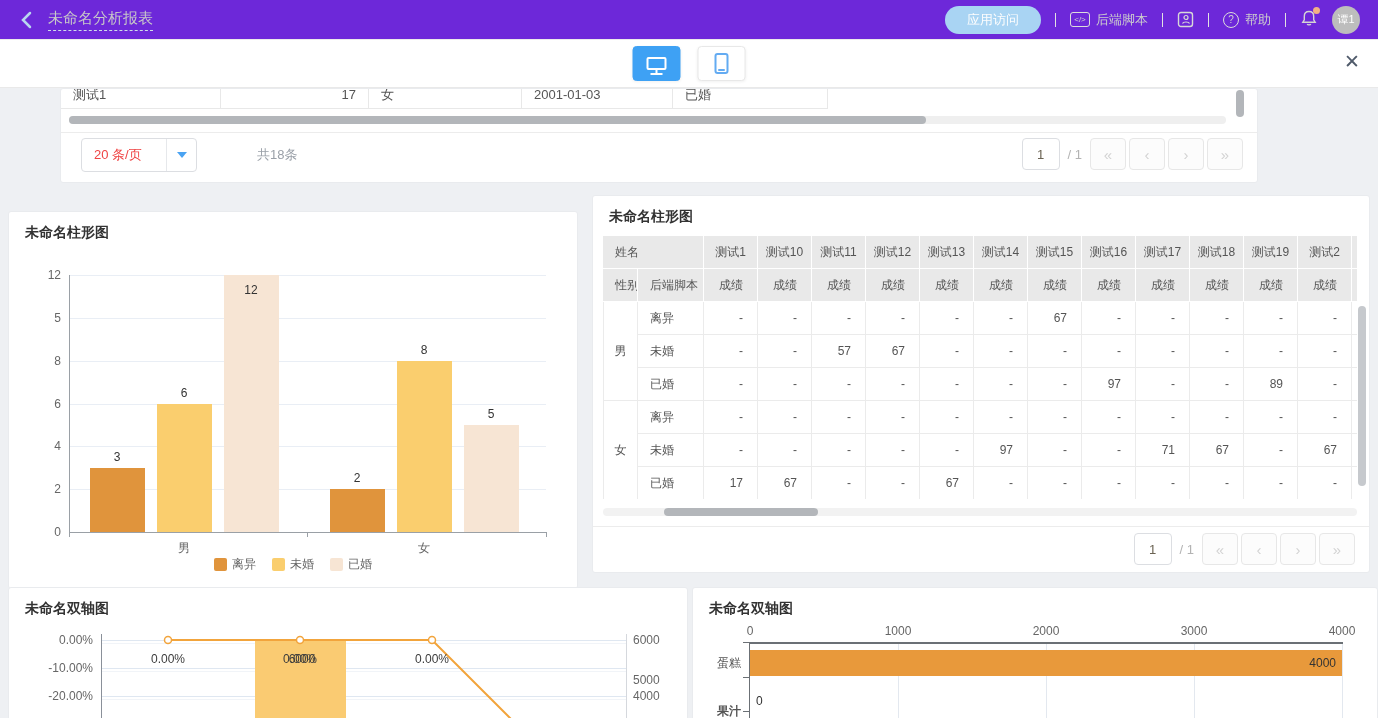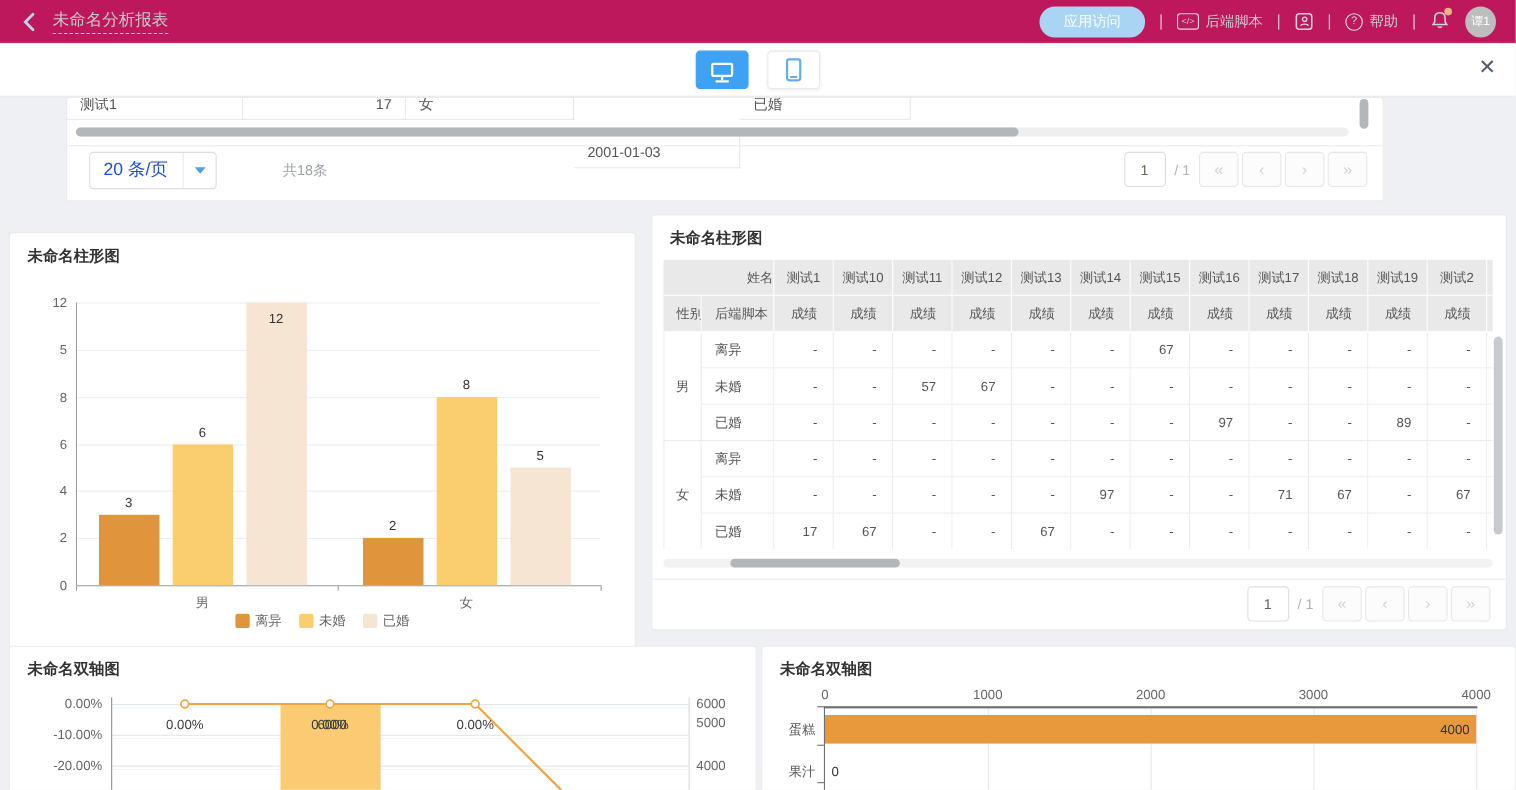--- a/index.html
+++ b/index.html
@@ -1,19 +1,19 @@
 <!DOCTYPE html>
 <html><head>
 <meta charset="utf-8">
 <style>
   *{margin:0;padding:0;box-sizing:border-box;font-family:"Liberation Sans","DejaVu Sans",sans-serif;}
   html,body{width:1378px;height:718px;overflow:hidden;background:#eef0f3;position:relative;}
 
   
-  .app-header{position:absolute;left:0;top:0;width:1378px;height:40px;background:#be185d;
+  .app-header{position:absolute;left:0;top:0;width:1378px;height:40px;background:#6d28d9;
     display:flex;align-items:center;justify-content:space-between;padding:0 18px 0 20px;border-bottom:1px solid #ebebeb;}
   .hdr-left{display:flex;align-items:center;gap:16px;}
   .back-btn{background:none;border:none;cursor:pointer;display:flex;align-items:center;}
   .hdr-title{font-size:15px;color:#c8c8c8;border-bottom:1px dashed #cfdcea;padding-bottom:2px;}
   .hdr-right{display:flex;align-items:center;gap:14px;}
   .pill-btn{background:#a9d4f3;color:#fdfdfd;border:none;border-radius:16px;height:28px;padding:0 22px;font-size:13px;cursor:pointer;}
   .hdr-div{width:1px;height:14px;background:#e2e2e2;}
   .hdr-item{display:flex;align-items:center;gap:6px;color:#cdcdcd;font-size:13px;background:none;border:none;cursor:pointer;}
   .ico-code{width:20px;height:15px;border:1px solid #dcdcdc;border-radius:3px;font-size:8px;color:#d2d2d2;display:flex;align-items:center;justify-content:center;}
   .ico-help{width:16px;height:16px;border:1px solid #dcdcdc;border-radius:50%;font-size:10px;color:#d2d2d2;display:flex;align-items:center;justify-content:center;}
@@ -46,38 +46,38 @@
   
   .prow{position:absolute;left:0;top:-9px;height:29px;display:flex;}
   .pcell{height:29px;line-height:29px;font-size:13px;color:#555;padding:0 12px;border-right:1px solid #e8e8e8;border-bottom:1px solid #e8e8e8;white-space:nowrap;overflow:hidden;}
   .pcell.r{text-align:right;}
   .pcell.actions{display:flex;gap:12px;justify-content:center;padding:0;}
   .action-link{color:#c3c3c3;cursor:pointer;}
   .sb-track{position:absolute;background:#efefef;border-radius:4px;}
   .sb-thumb{position:absolute;background:#b3b6ba;border-radius:4px;cursor:pointer;}
   .divider{position:absolute;left:0;right:0;height:1px;background:#ececec;}
   .page-size-select{position:absolute;left:20px;top:49px;width:116px;height:34px;border:1px solid #dcdee2;border-radius:4px;display:flex;cursor:pointer;background:#fff;}
-  .pss-label{flex:1;font-size:16px;color:#1d4ed8;line-height:32px;padding-left:12px;white-space:nowrap;}
+  .pss-label{flex:1;font-size:13px;color:#ef4444;line-height:32px;padding-left:12px;white-space:nowrap;}
   .pss-caret{width:30px;border-left:1px solid #e6e8eb;display:flex;align-items:center;justify-content:center;}
   .caret{width:0;height:0;border-left:5px solid transparent;border-right:5px solid transparent;border-top:6px solid #4aa3f2;}
   .total-label{position:absolute;left:152px;top:49px;height:34px;line-height:34px;font-size:13px;color:#9aa0a8;margin-left:44px;}
 
   
   .pager{position:absolute;display:flex;align-items:center;gap:8px;}
   .pg-input{width:38px;height:32px;border:1px solid #dcdee2;border-radius:4px;font-size:13px;color:#6b6353;display:flex;align-items:center;justify-content:center;background:#fff;cursor:text;}
   .pg-total{font-size:13px;color:#b3b3b3;}
   .pg-btns{display:flex;gap:3px;}
   .pg-btn{width:36px;height:32px;border:1px solid #e7e7e7;border-radius:4px;background:#fcfcfc;cursor:pointer;display:flex;align-items:center;justify-content:center;}
   .pg-ico{color:#d3d3d3;font-size:15px;line-height:1;}
 
   
   .pivot-wrap{position:absolute;left:10px;top:40px;width:754px;height:263px;overflow:hidden;}
   .ptable{border-collapse:separate;border-spacing:0;table-layout:fixed;}
   .ptable th{background:#e9e9e9;color:#555;font-weight:normal;font-size:12px;height:33px;border-right:1px solid #fff;border-bottom:1px solid #fff;white-space:nowrap;overflow:hidden;}
-  .ptable th.corner{text-align:right;padding-left:12px;}
+  .ptable th.corner{text-align:left;padding-left:12px;}
   .ptable th.dim{text-align:left;padding-left:12px;}
   .ptable th.meas{text-align:right;padding-right:14px;height:32px;}
   .ptable td{font-size:12px;color:#555;height:33px;border-right:1px solid #ebebeb;border-bottom:1px solid #ebebeb;background:#fff;white-space:nowrap;overflow:hidden;}
   .ptable td.gender{text-align:center;border-left:1px solid #ebebeb;}
   .ptable td.status{text-align:left;padding-left:12px;}
   .ptable td.val{text-align:right;padding-right:14px;}
 
   
   .gridline{position:absolute;height:1px;background:#e9eef5;}
   .gridline2{position:absolute;height:1px;background:#f1f4f8;}
@@ -148,21 +148,21 @@
     <span>✕</span>
   </button>
 </div>
 
 <div class="card" id="card-preview">
   <div id="preview-row">
       <div class="prow">
         <div class="pcell" style="width: 160px;">测试1</div>
         <div class="pcell r" style="width: 148px;">17</div>
         <div class="pcell" style="width: 153px;">女</div>
-        <div class="pcell" style="width: 151px; margin-top: 44px;">2001-01-03</div>
+        <div class="pcell" style="width: 151px;">2001-01-03</div>
         <div class="pcell" style="width: 155px;">已婚</div>
       </div>
     </div>
   <div class="sb-thumb" style="right:13px;top:1px;width:8px;height:27px;"></div>
   <div class="sb-track" style="left:8px;top:27px;width:1157px;height:8px;"></div>
   <div class="sb-thumb" style="left:8px;top:27px;width:857px;height:8px;"></div>
   <div class="divider" style="top:43px;"></div>
   <div class="page-size-select">
     <span class="pss-label">20 条/页</span>
     <span class="pss-caret">
@@ -431,21 +431,21 @@
       <div class="gridline2" style="left: 92px; width: 525px; top: 55px;"></div>
       <div class="gridline" style="left: 92px; width: 525px; top: 80px; background: rgb(223, 231, 241);"></div>
       <div class="gridline2" style="left: 92px; width: 525px; top: 83px;"></div>
       <div class="gridline" style="left: 92px; width: 525px; top: 108px; background: rgb(223, 231, 241);"></div>
       <div class="gridline2" style="left: 92px; width: 525px; top: 111px;"></div>
       <div class="tick-label" style="left: 24px; width: 60px; top: 45px; text-align: right;">0.00%</div>
       <div class="tick-label" style="left: 24px; width: 60px; top: 73px; text-align: right;">-10.00%</div>
       <div class="tick-label" style="left: 24px; width: 60px; top: 101px; text-align: right;">-20.00%</div>
       <div class="tick-label" style="left: 24px; width: 60px; top: 129px; text-align: right;">-30.00%</div>
       <div class="tick-label" style="left: 624px; width: 50px; top: 45px;">6000</div>
-      <div class="tick-label" style="left: 624px; width: 50px; top: 62px;">5000</div>
+      <div class="tick-label" style="left: 624px; width: 50px; top: 85px;">5000</div>
       <div class="tick-label" style="left: 624px; width: 50px; top: 101px;">4000</div>
       <div class="axis" style="left: 92px; top: 46px; width: 1px; height: 214px; background: rgb(138, 144, 153);"></div>
       <div class="axis" style="left: 617px; top: 46px; width: 1px; height: 214px; background: rgb(213, 216, 221);"></div>
       <div class="cbar" style="left: 246px; top: 52px; width: 91px; height: 208px; background: rgb(250, 203, 114);"></div>
       <svg width="525" height="214" style="position: absolute; left: 92px; top: 46px;">
         <polyline points="67,6 199,6 331,6 447,122" fill="none" stroke="#F2A43C" stroke-width="2"></polyline>
         <circle cx="67" cy="6" r="3.5" fill="#fff" stroke="#F2A43C" stroke-width="1.5"></circle>
         <circle cx="199" cy="6" r="3.5" fill="#fff" stroke="#F2A43C" stroke-width="1.5"></circle>
         <circle cx="331" cy="6" r="3.5" fill="#fff" stroke="#F2A43C" stroke-width="1.5"></circle>
       </svg>
@@ -471,16 +471,16 @@
       <div class="tick-label" style="left: 619px; width: 60px; top: 36px; text-align: center;">4000</div>
       <div style="position: absolute; left: 649px; top: 56px; width: 1px; height: 160px; background: rgb(227, 232, 239);"></div>
       <div class="axis" style="left: 56px; top: 54px; width: 594px; height: 2px; background: rgb(107, 112, 117);"></div>
       <div class="axis" style="left: 56px; top: 54px; width: 1px; height: 150px; background: rgb(107, 112, 117);"></div>
       <div class="axis" style="left: 50px; top: 54px; width: 6px; height: 1px; background: rgb(107, 112, 117);"></div>
       <div class="axis" style="left: 50px; top: 89px; width: 6px; height: 1px; background: rgb(107, 112, 117);"></div>
       <div class="axis" style="left: 50px; top: 123px; width: 6px; height: 1px; background: rgb(107, 112, 117);"></div>
       <div class="tick-label" style="left: 8px; width: 40px; top: 68px; text-align: right; color: rgb(85, 85, 85);">蛋糕</div>
       <div class="cbar" style="left: 57px; top: 62px; width: 592px; height: 26px; background: rgb(232, 153, 59);"></div>
       <div class="bar-label" style="left: 583px; width: 60px; top: 68px; text-align: right;">4000</div>
-      <div class="tick-label" style="left: 8px; width: 40px; top: 106px; text-align: right; color: rgb(85, 85, 85);">果汁</div>
+      <div class="tick-label" style="left: 8px; width: 40px; top: 116px; text-align: right; color: rgb(85, 85, 85); font-weight: bold;">果汁</div>
       <div class="bar-label" style="left: 63px; width: 40px; top: 106px; text-align: left;">0</div>
     </div>
 </div>
 
 </body></html>

